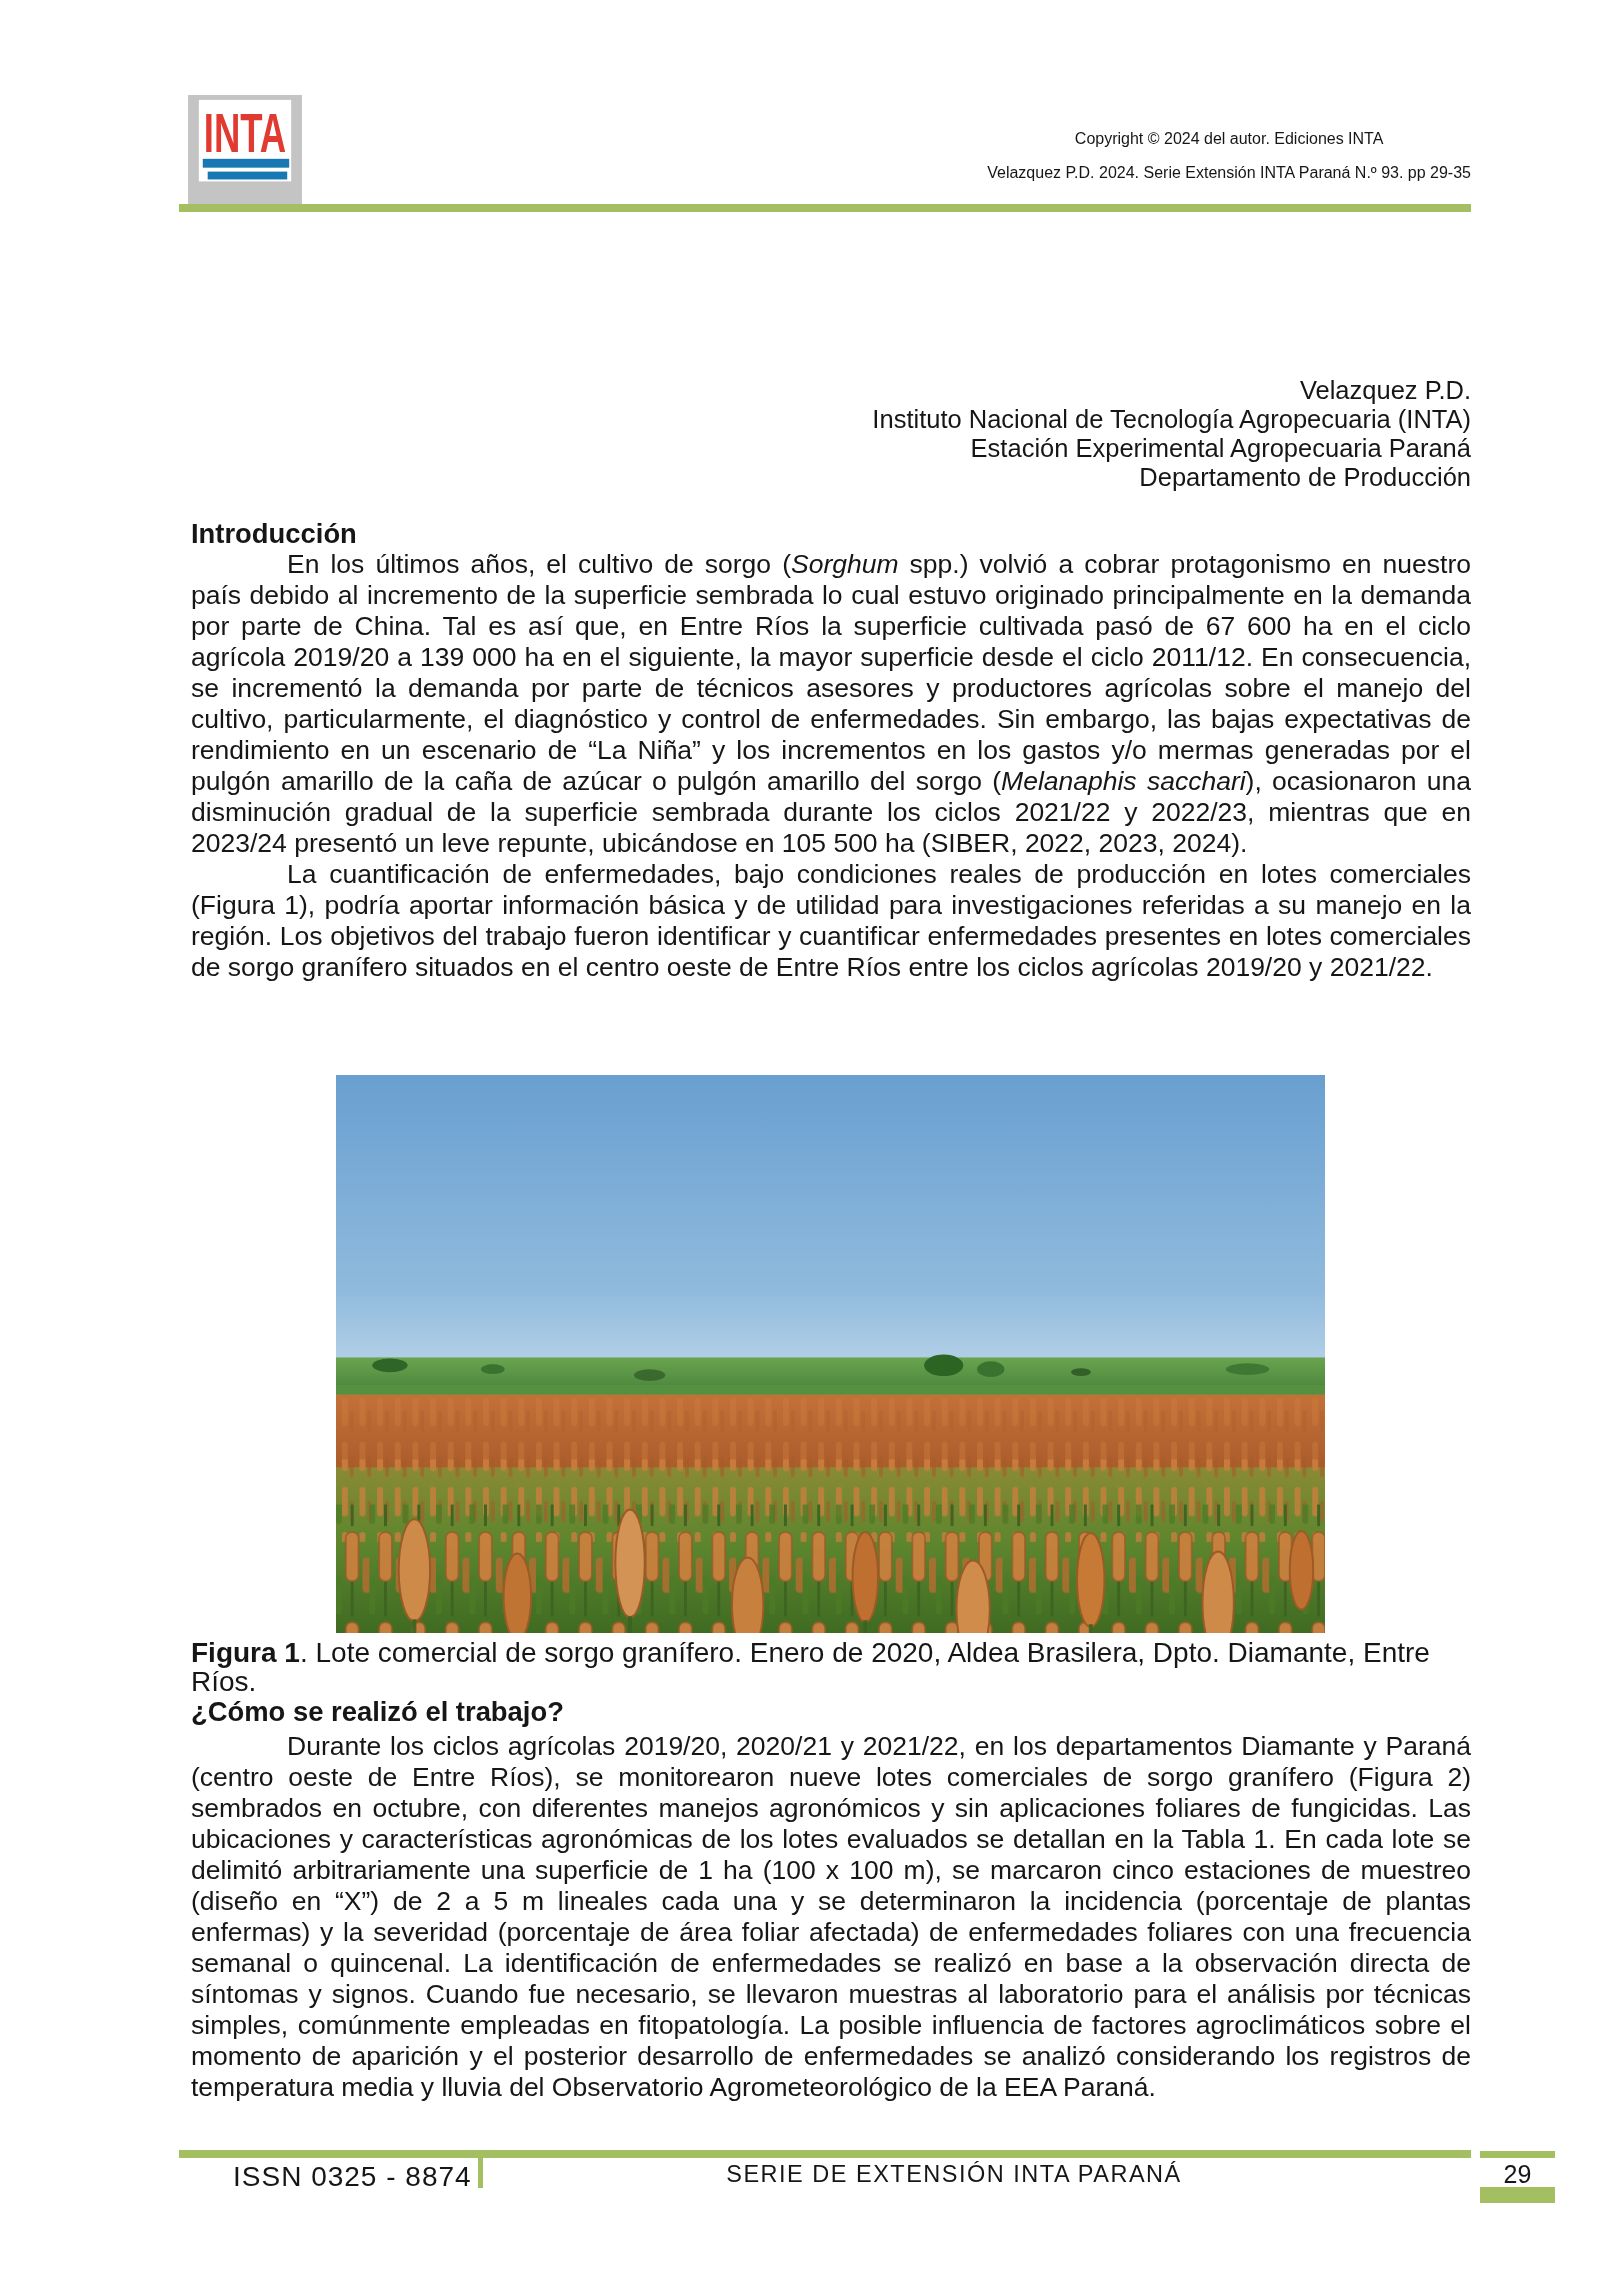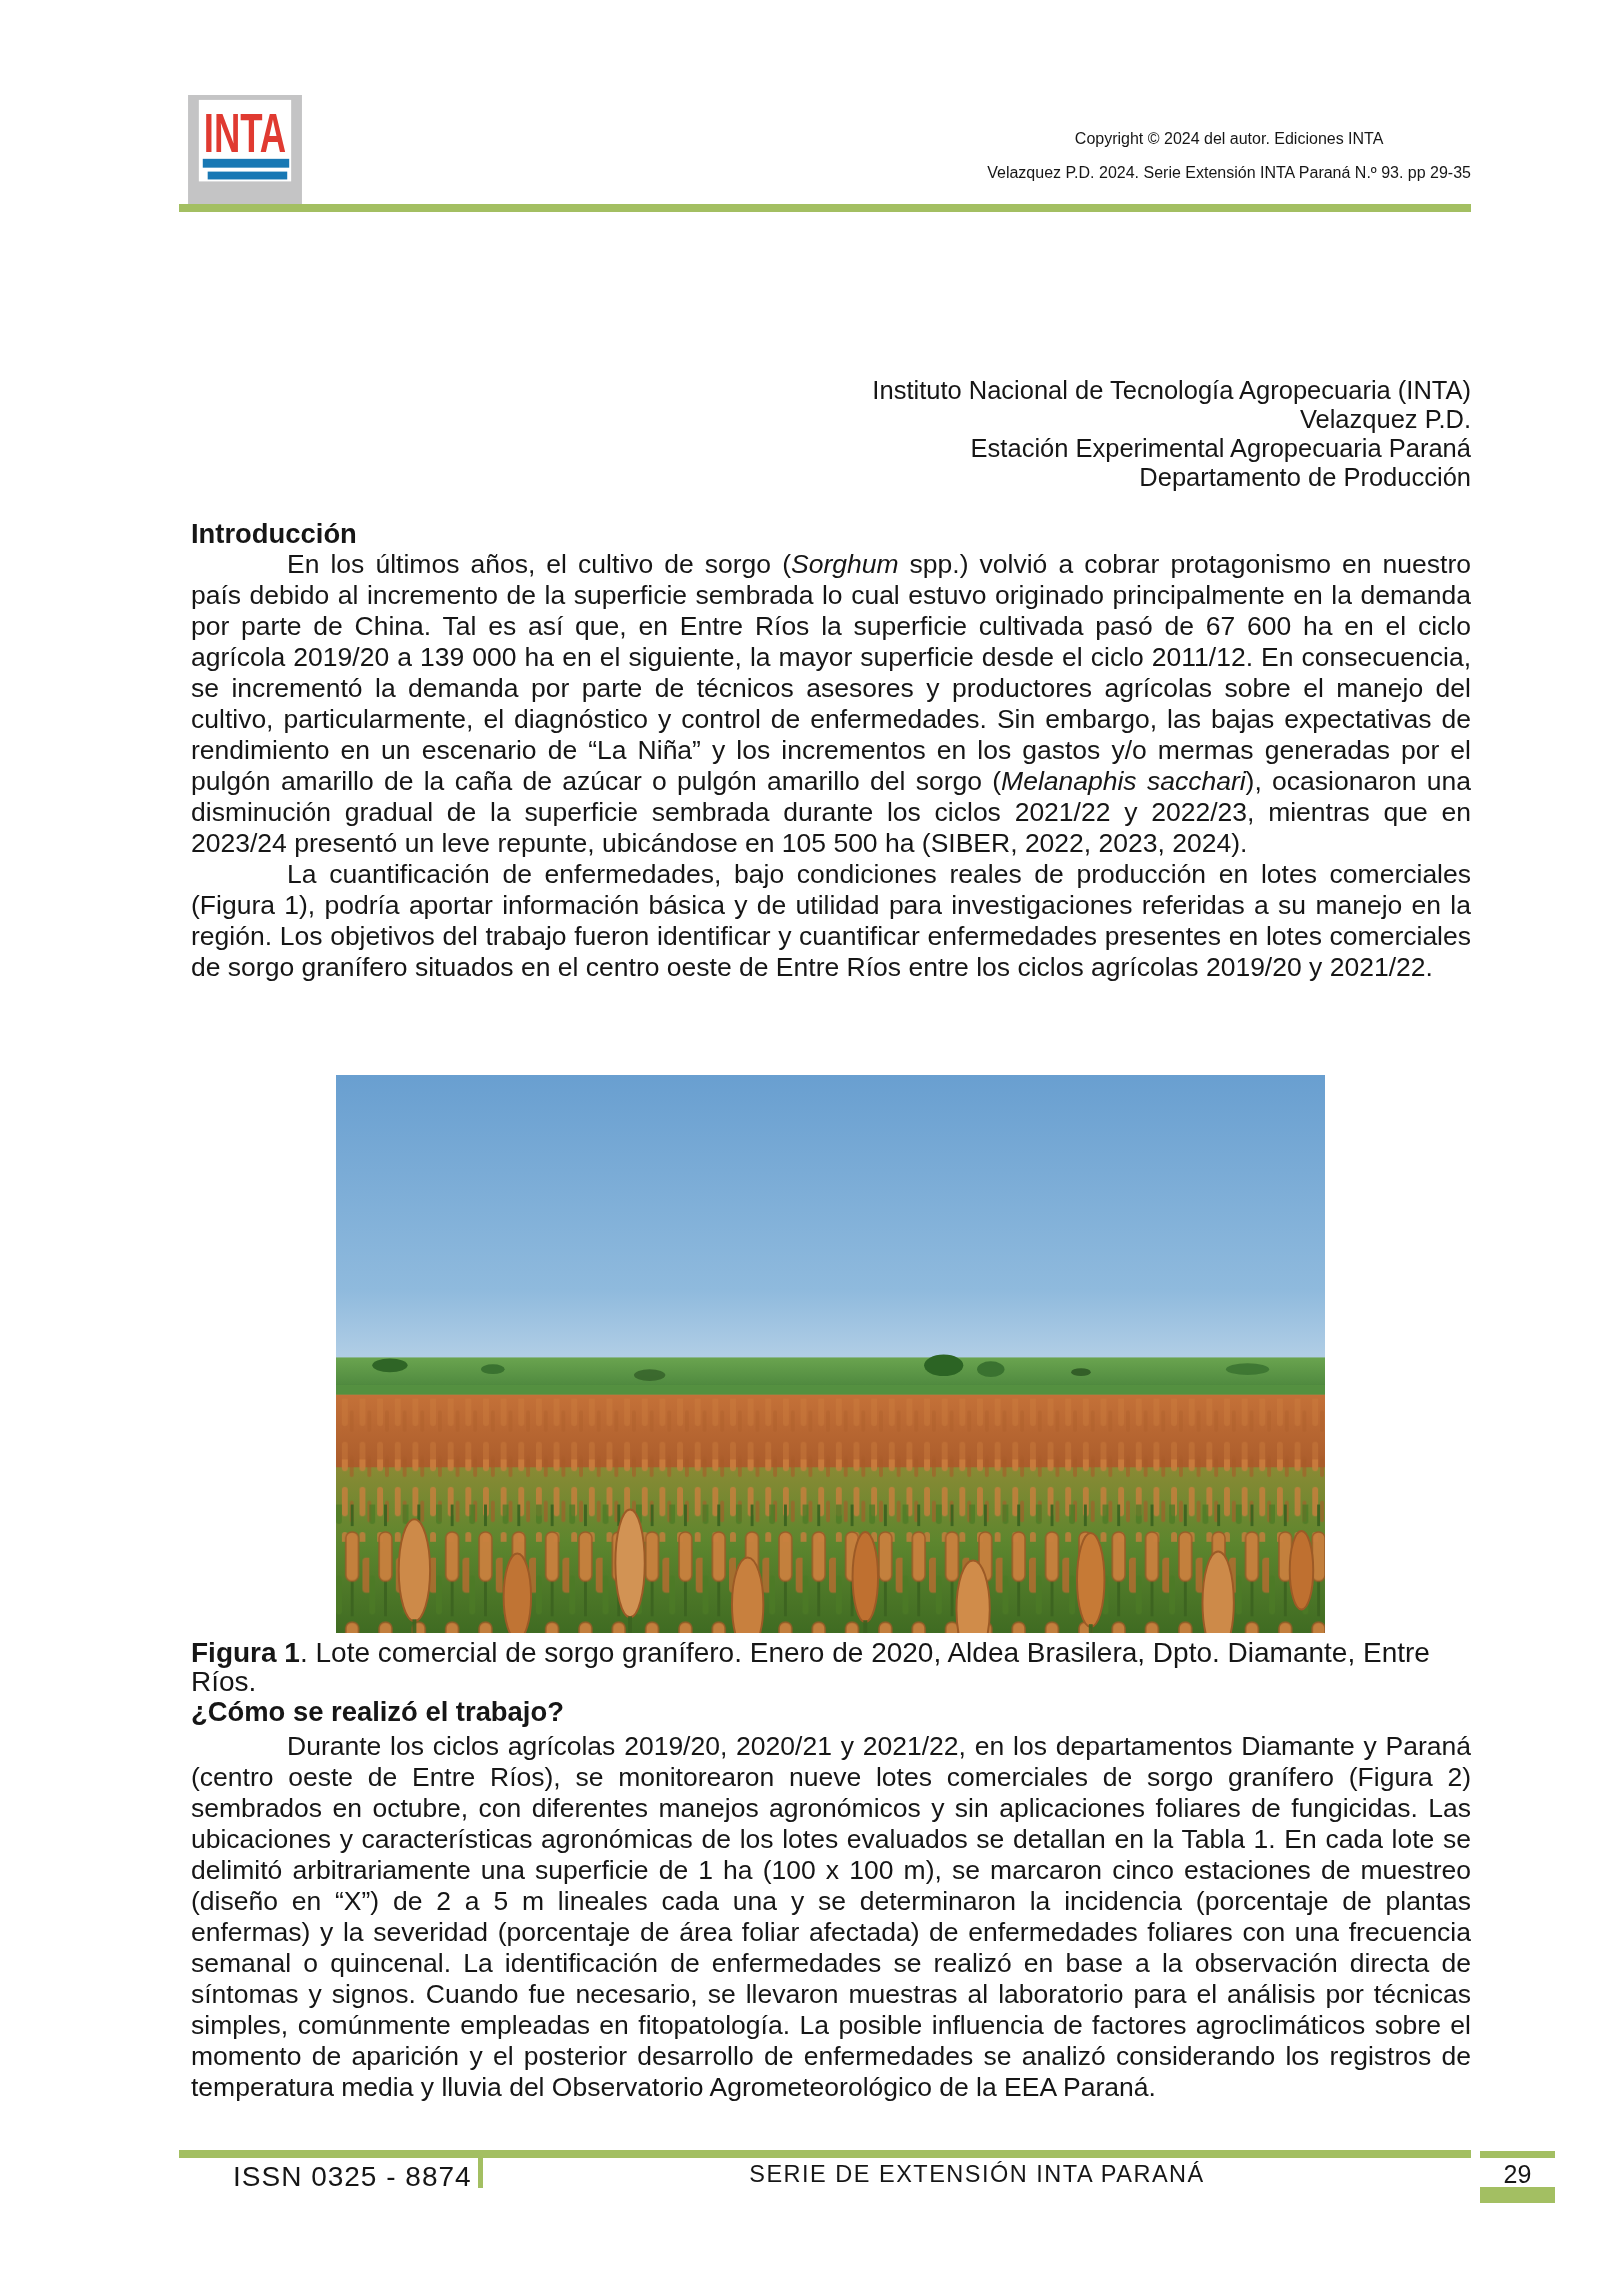--- a/index.html
+++ b/index.html
@@ -66,21 +66,21 @@
   }
   .footer-divider{
     position:absolute;left:478px;top:2150px;width:4.9px;height:38px;
     background:var(--accent-green);
   }
   .footer-issn{
     position:absolute;left:233px;top:2161px;
     font-size:28px;letter-spacing:1px;
   }
   .footer-series{
-    position:absolute;left:483px;top:2161px;width:988px;
+    position:absolute;left:460px;top:2161px;width:988px;
     text-align:center;font-size:23.5px;letter-spacing:1.5px;
   }
   .page-number-box{
     position:absolute;left:1480px;top:2151px;width:75px;height:52px;
   }
   .page-number-box .bar-top{
     position:absolute;left:0;top:0;width:75px;height:6.9px;
     background:var(--accent-green);
   }
   .page-number-box .num{
@@ -109,22 +109,22 @@
 
   <div class="copyright">
     <div>Copyright © 2024 del autor. Ediciones INTA</div>
     <div>Velazquez P.D. 2024. Serie Extensión INTA Paraná N.º 93. pp 29-35</div>
   </div>
 
   <div class="header-rule"></div>
 
 
   <div class="authors">
+    <div>Velazquez P.D.</div>
     <div>Instituto Nacional de Tecnología Agropecuaria (INTA)</div>
-    <div>Velazquez P.D.</div>
     <div>Estación Experimental Agropecuaria Paraná</div>
     <div>Departamento de Producción</div>
   </div>
 
   <div class="section" id="intro-section">
     <h2>Introducción</h2>
     <p><span>En los últimos años, el cultivo de sorgo (</span><span style="font-style: italic;">Sorghum</span><span> spp.) volvió a cobrar protagonismo en nuestro país debido al incremento de la superficie sembrada lo cual estuvo originado principalmente en la demanda por parte de China. Tal es así que, en Entre Ríos la superficie cultivada pasó de 67 600 ha en el ciclo agrícola 2019/20 a 139 000 ha en el siguiente, la mayor superficie desde el ciclo 2011/12. En consecuencia, se incrementó la demanda por parte de técnicos asesores y productores agrícolas sobre el manejo del cultivo, particularmente, el diagnóstico y control de enfermedades. Sin embargo, las bajas expectativas de rendimiento en un escenario de “La Niña” y los incrementos en los gastos y/o mermas generadas por el pulgón amarillo de la caña de azúcar o pulgón amarillo del sorgo (</span><span style="font-style: italic;">Melanaphis sacchari</span><span>), ocasionaron una disminución gradual de la superficie sembrada durante los ciclos 2021/22 y 2022/23, mientras que en 2023/24 presentó un leve repunte, ubicándose en 105 500 ha (SIBER, 2022, 2023, 2024).</span></p>
     <p><span>La cuantificación de enfermedades, bajo condiciones reales de producción en lotes comerciales (Figura 1), podría aportar información básica y de utilidad para investigaciones referidas a su manejo en la región. Los objetivos del trabajo fueron identificar y cuantificar enfermedades presentes en lotes comerciales de sorgo granífero situados en el centro oeste de Entre Ríos entre los ciclos agrícolas 2019/20 y 2021/22.</span></p>
   </div>
 

